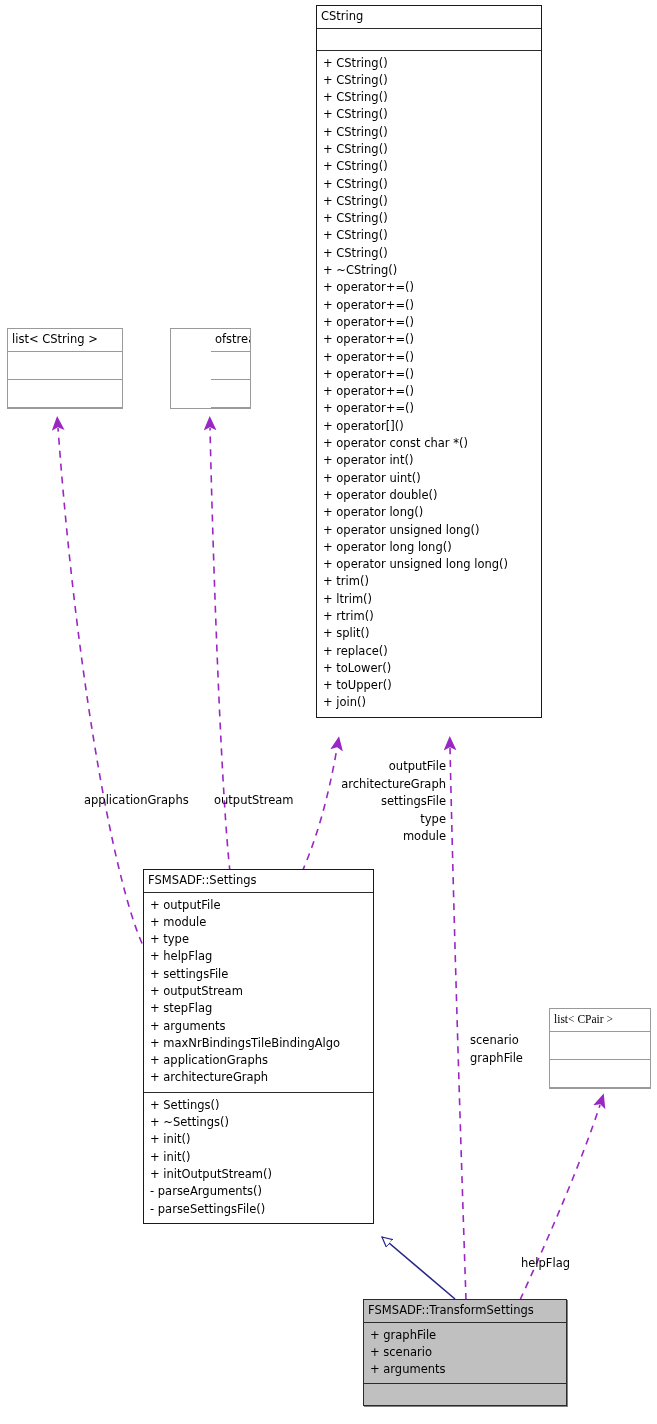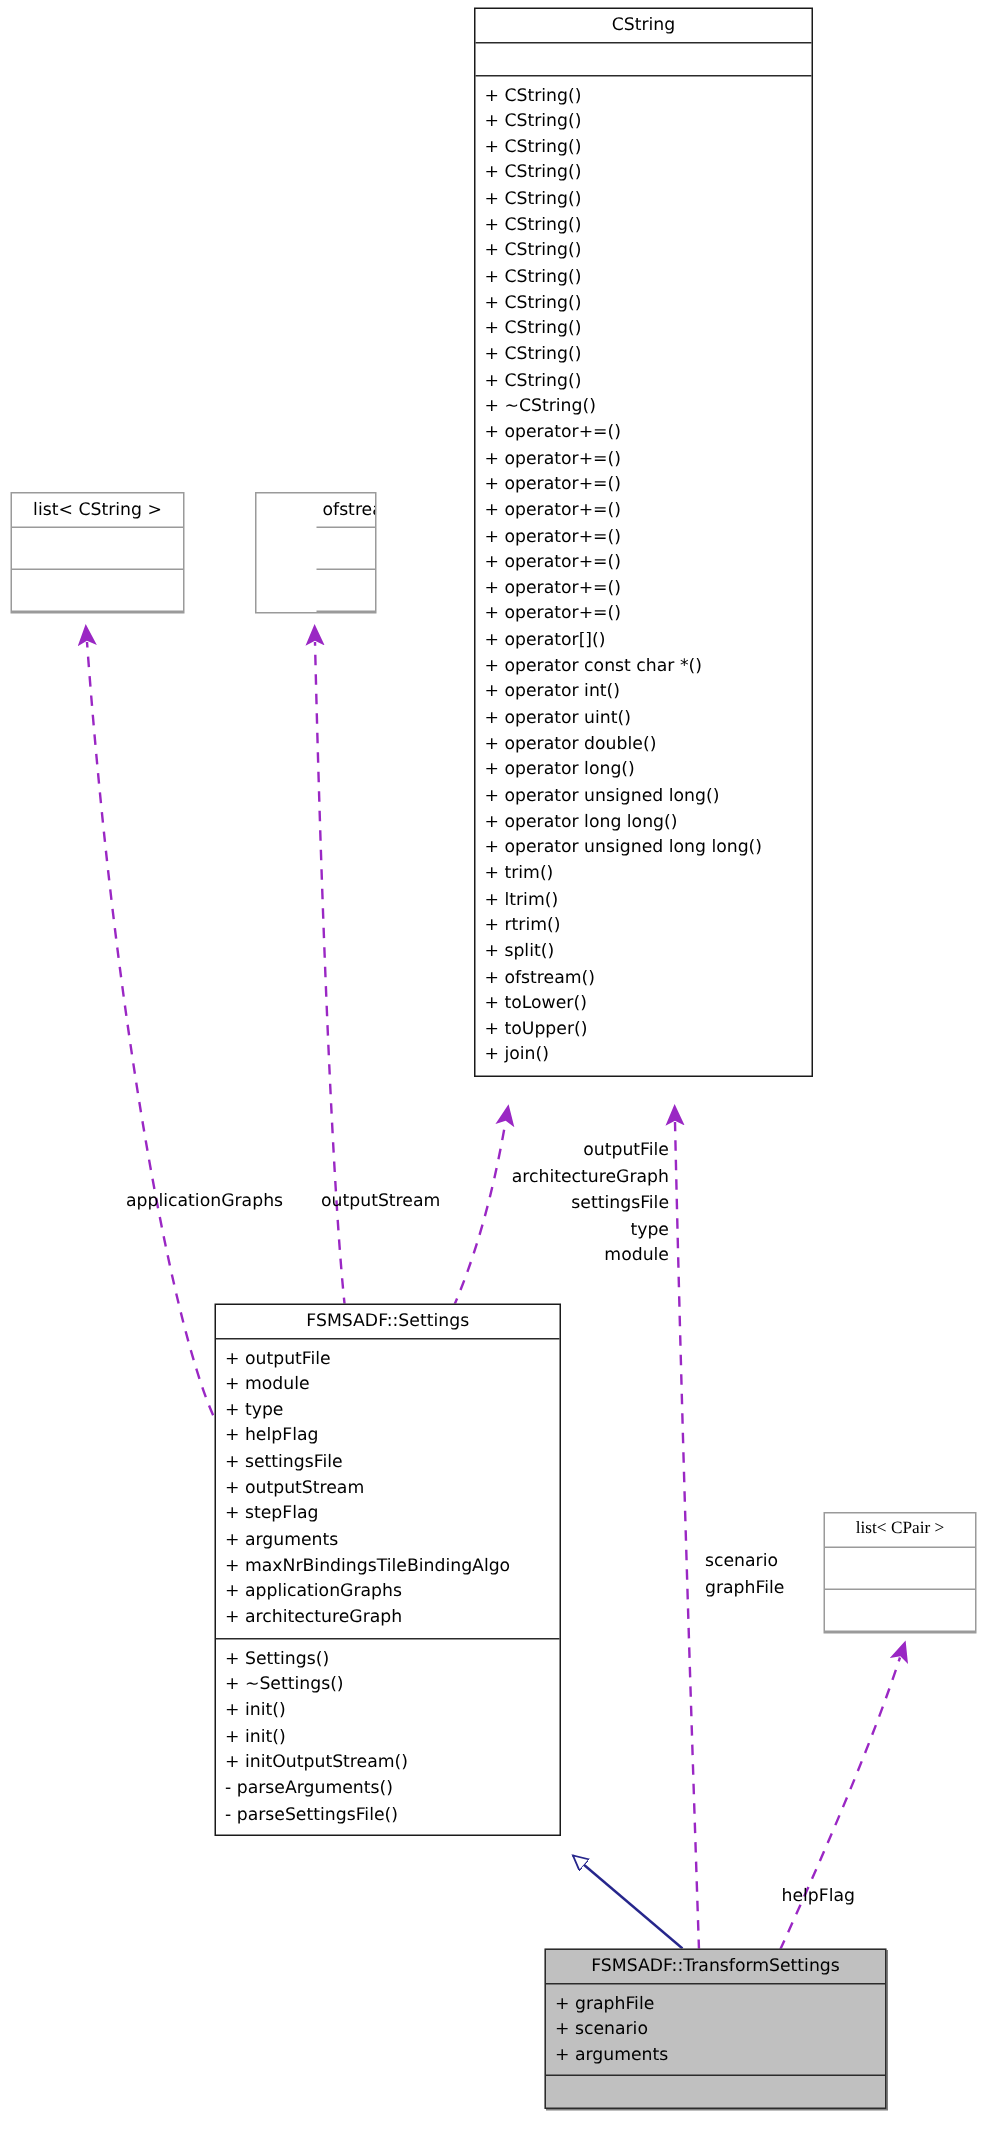--- a/index.html
+++ b/index.html
@@ -44,21 +44,20 @@
     box-shadow: 1px 1px 0 #808080;
   }
   .uml-class.bold-frame {
     border: 1px solid #1a1a1a;
   }
   .uml-class.thin {
     border: 1px solid #9a9a9a;
   }
 
   .cls-title {
-    text-align: center;
     padding: 5px 4px 5px 4px;
     font-size: 11.5px;
     border-bottom: 1px solid #2b2b2b;
     white-space: nowrap;
     overflow: hidden;
   }
   .uml-class.thin .cls-title {
     border-bottom: 1px solid #9a9a9a;
   }
 
@@ -169,21 +168,21 @@
       <div class="member">+ operator uint()</div>
       <div class="member">+ operator double()</div>
       <div class="member">+ operator long()</div>
       <div class="member">+ operator unsigned long()</div>
       <div class="member">+ operator long long()</div>
       <div class="member">+ operator unsigned long long()</div>
       <div class="member">+ trim()</div>
       <div class="member">+ ltrim()</div>
       <div class="member">+ rtrim()</div>
       <div class="member">+ split()</div>
-      <div class="member">+ ofstream()</div>
+      <div class="member">+ replace()</div>
       <div class="member">+ toLower()</div>
       <div class="member">+ toUpper()</div>
       <div class="member">+ join()</div>
     </div>
   </div>
 
   <div class="uml-class thin" style="left:7px; top:328px; width:116px;">
     <div class="cls-title">list&lt; CString &gt;</div>
     <div class="cls-compartment empty"></div>
     <div class="cls-compartment empty last"></div>
@@ -220,21 +219,21 @@
       <div class="member">+ Settings()</div>
       <div class="member">+ ~Settings()</div>
       <div class="member">+ init()</div>
       <div class="member">+ init()</div>
       <div class="member">+ initOutputStream()</div>
       <div class="member">- parseArguments()</div>
       <div class="member">- parseSettingsFile()</div>
     </div>
   </div>
 
-  <div class="uml-class filled" style="left:363px; top:1299px; width:228px;">
+  <div class="uml-class filled" style="left:363px; top:1299px; width:204px;">
     <div class="cls-title">FSMSADF::TransformSettings</div>
     <div class="cls-compartment">
       <div class="member">+ graphFile</div>
       <div class="member">+ scenario</div>
       <div class="member">+ arguments</div>
     </div>
     <div class="cls-compartment empty last"></div>
   </div>
 
   <div class="edge-label" style="left:84px; top:792px;">applicationGraphs</div>

